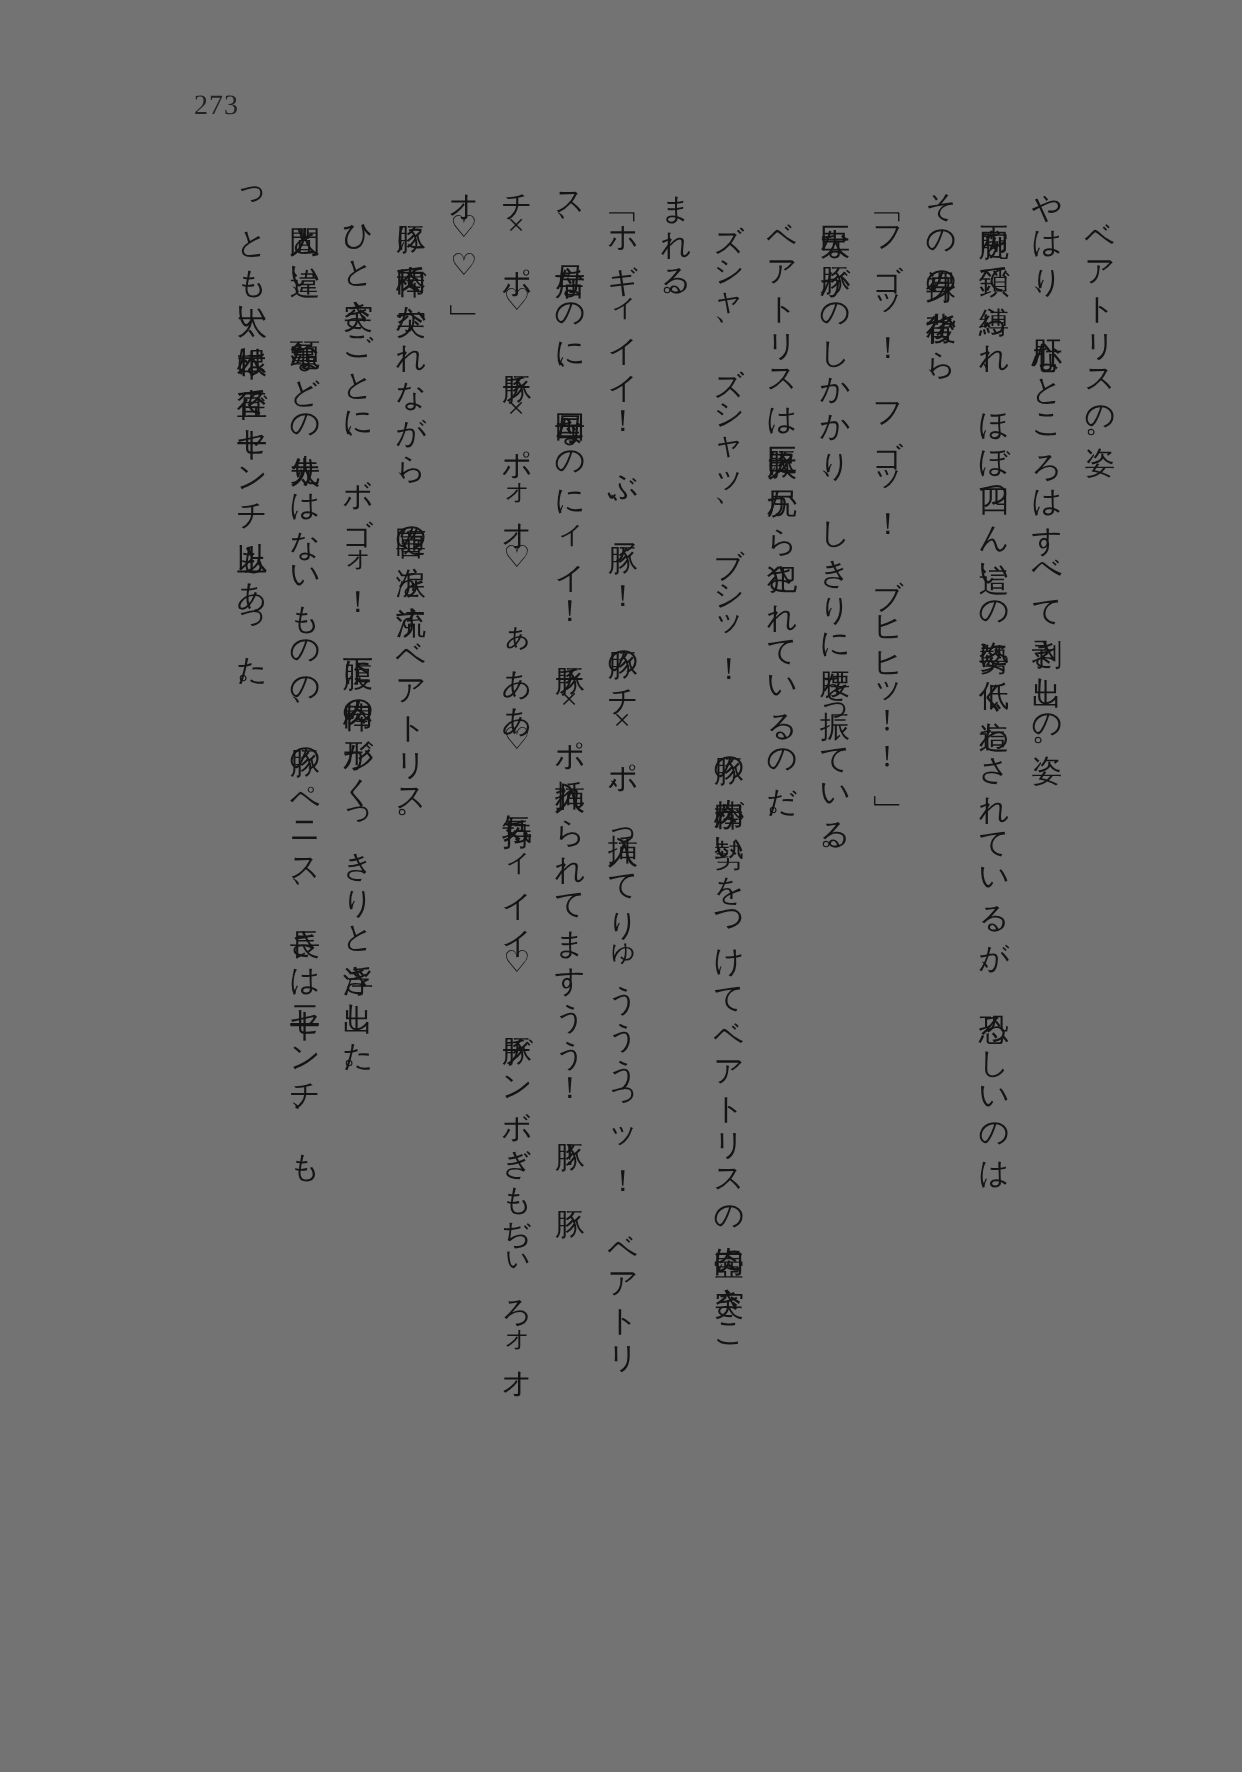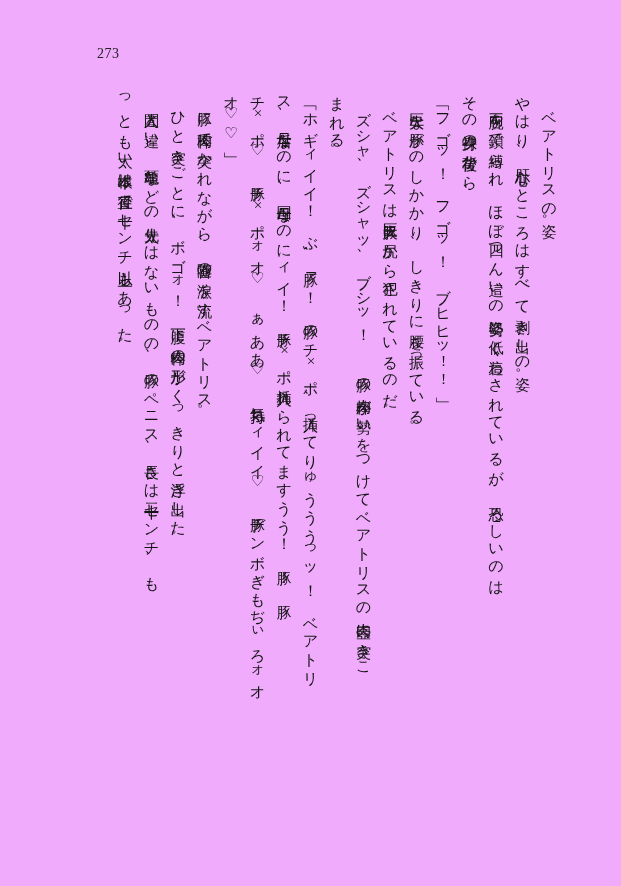--- a/index.html
+++ b/index.html
@@ -12,21 +12,21 @@
     background: #ffffff;
     font-family: "Liberation Serif", "DejaVu Serif", serif;
     color: #1a1a1a;
     overflow: hidden;
   }
   .page {
     position: relative;
     width: 621px;
     height: 886px;
     box-sizing: border-box;
-    background: #f0abfc;
+    background: #737373;
   }
   .page-number {
     position: absolute;
     top: 46px;
     left: 97px;
     font-size: 14px;
     letter-spacing: 0.5px;
     color: #222;
     font-family: "Liberation Serif", "DejaVu Serif", serif;
   }

